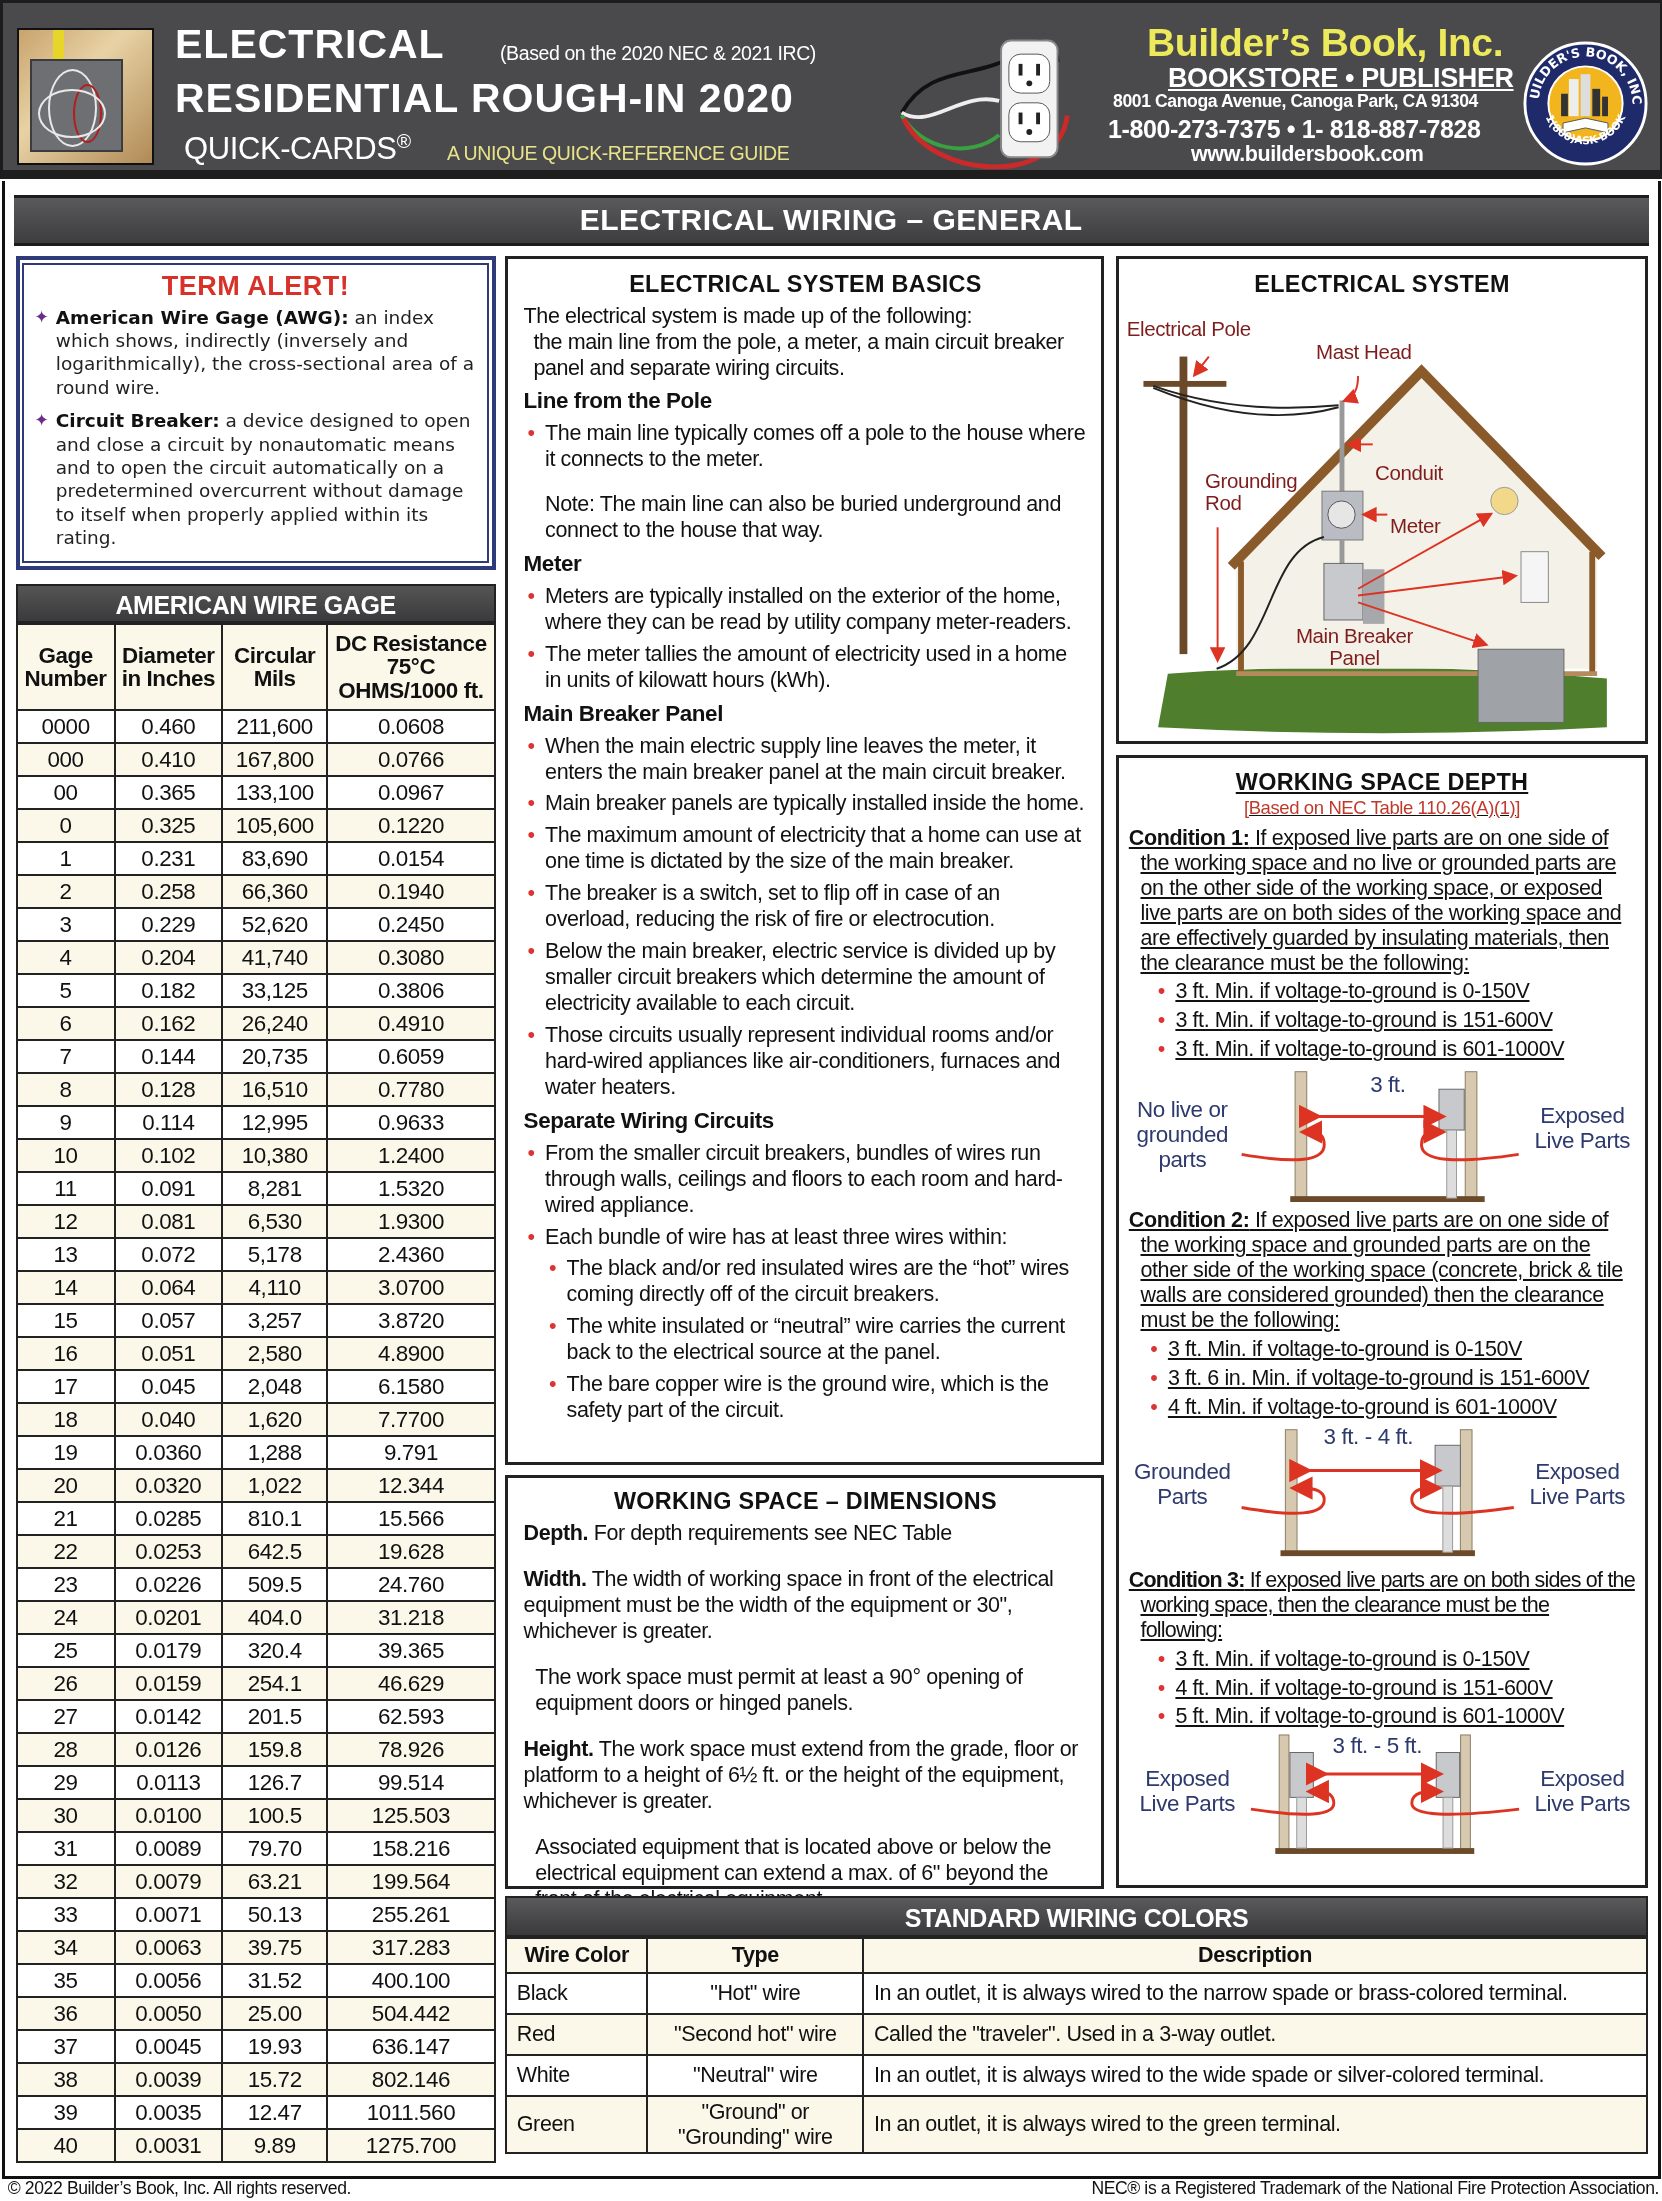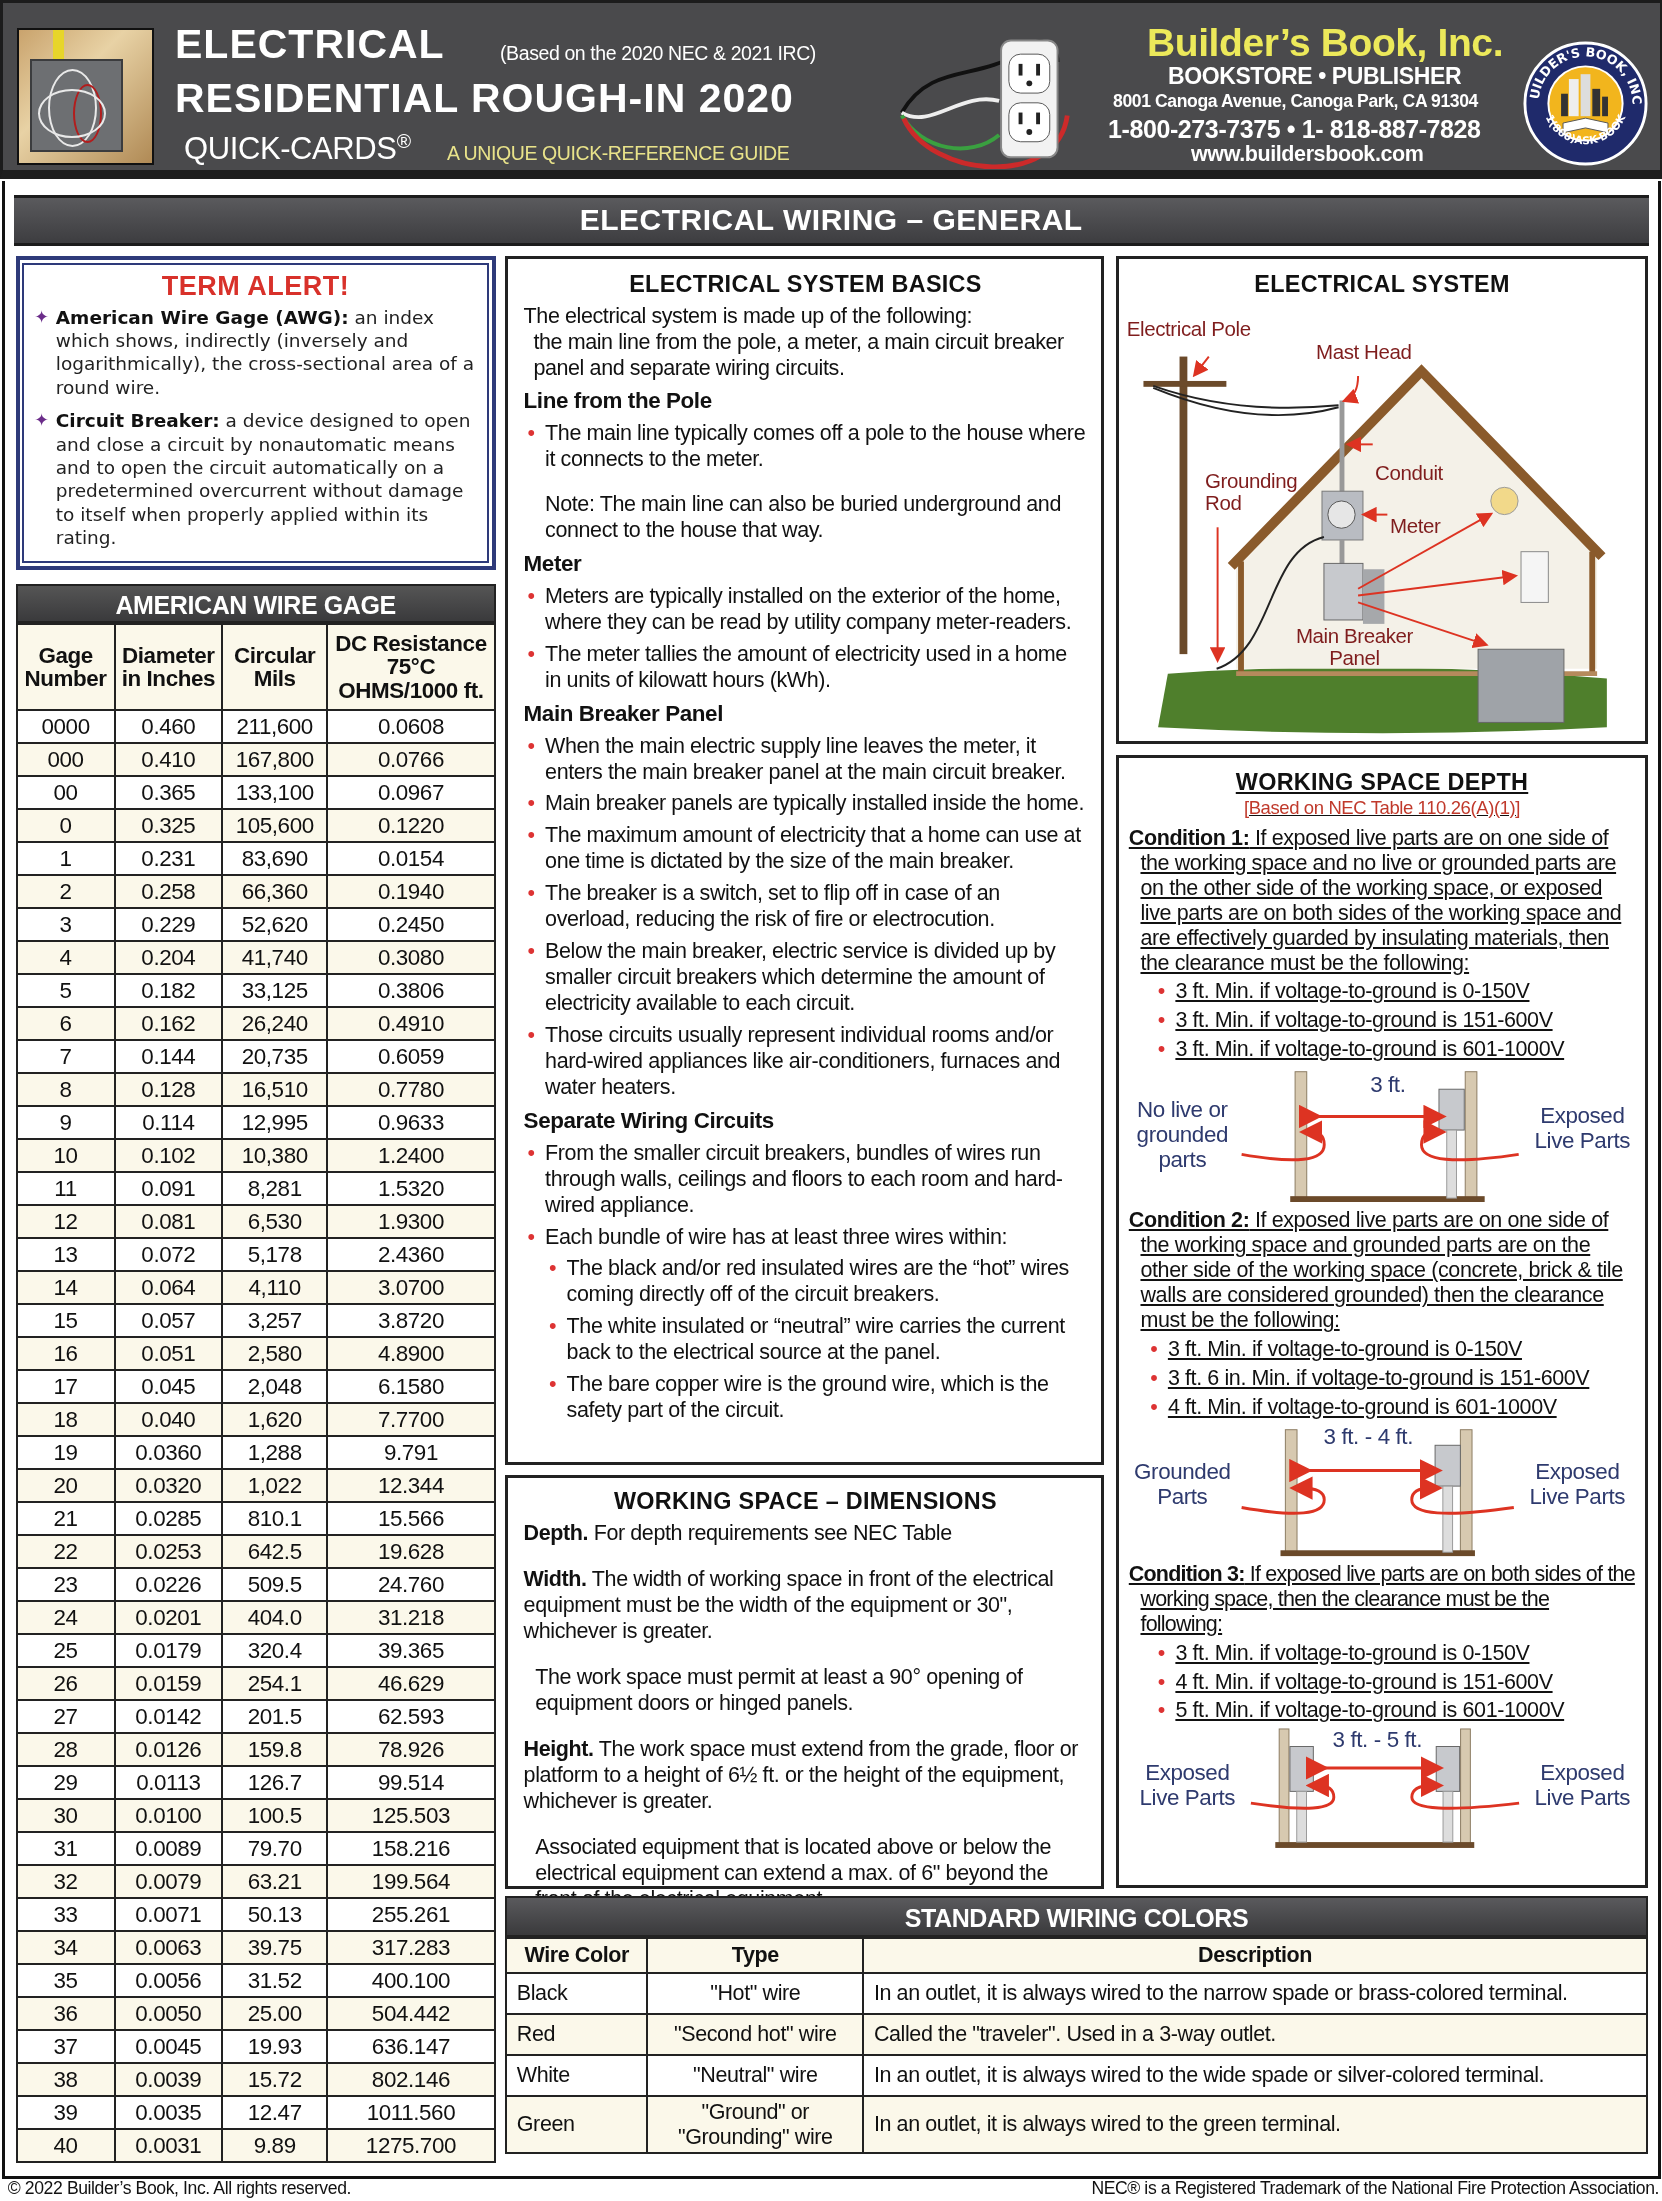--- a/index.html
+++ b/index.html
@@ -14,21 +14,21 @@
   .hdr-photo .wire.red { border-color: #b21d1d; }
   .hdr-photo .yellow { position:absolute; left:34px; top:0; width:11.7px; height:39px; background:#e7d52a; }
   .hdr-title1 { position: absolute; left: 172px; top: 17.6px; font-size: 41px; font-weight: bold; color: #fff; letter-spacing: 1px; }
   .hdr-sub { position: absolute; left: 497px; top: 39px; font-size: 19.5px; color: #fff; }
   .hdr-title2 { position: absolute; left: 172px; top: 72px; font-size: 41px; font-weight: bold; color: #fff; letter-spacing: 1px; }
   .hdr-qc { position: absolute; left: 181px; top: 127px; font-size: 31px; color: #fff; }
   .hdr-qc sup { font-size: 19.5px; }
   .hdr-tag { position: absolute; left: 444px; top: 139px; font-size: 19.5px; color: #e9e38a; }
   .hdr-outlet { position: absolute; left: 889px; top: 19.5px; width: 224px; height: 146px; }
   .hdr-company { position: absolute; left: 1144px; top: 17.6px; font-size: 39px; font-weight: bold; color: #ece95a; }
-  .hdr-bp { position: absolute; left: 1165px; top: 60px; font-size: 23px; color: #fff; font-weight: bold; }
+  .hdr-bp { position: absolute; left: 1165px; top: 60px; font-size: 27px; color: #fff; font-weight: bold; text-decoration: underline; }
   .hdr-addr { position: absolute; left: 1110px; top: 88px; font-size: 17.6px; color: #fff; font-weight: bold; }
   .hdr-phone { position: absolute; left: 1105px; top: 112px; font-size: 25px; color: #fff; font-weight: bold; }
   .hdr-web { position: absolute; left: 1188px; top: 139px; font-size: 21.5px; color: #fff; font-weight: bold; }
   .hdr-logo { position: absolute; left: 1519px; top: 37px; width: 127px; height: 127px; }
 
   
   .frame { position: absolute; left: 2px; top: 181px; width: 1659px; height: 1998px; border: 3.9px solid #111; border-top: none; }
 
   
   .section-bar { position: absolute; left: 13.7px; top: 195px; width: 1635px; height: 51px; background: linear-gradient(#5a5a5d,#3d3d40); border-top: 3.9px solid #1c1c1c; border-bottom: 3.9px solid #1c1c1c; text-align: center; color: #fff; font-size: 30px; font-weight: bold; line-height: 43px; letter-spacing: 0.5px; }
@@ -582,21 +582,21 @@
       <rect x="322" y="68" width="10" height="68" fill="#ddd" stroke="#999"></rect>
       <line x1="176" y1="52" x2="310" y2="52" stroke="#d32" stroke-width="3" marker-end="url(#ar2)" marker-start="url(#ar2)"></line>
       <path d="M115 90 Q 200 105 200 82 Q 200 70 176 70" stroke="#d32" stroke-width="3" fill="none" marker-end="url(#ar2)"></path>
       <path d="M395 90 Q 290 105 290 82 Q 290 70 310 70" stroke="#d32" stroke-width="3" fill="none" marker-end="url(#ar2)"></path>
     </svg>
     <div class="dlbl" style="left:176px;top:3.9px;width:127px">3 ft. - 4 ft.</div>
     <div class="dlbl" style="left:0;top:39px;width:107px">Grounded Parts</div>
     <div class="dlbl" style="left:390px;top:39px;width:117px">Exposed Live Parts</div>
   </div>
 
-  <div class="cond-text" style="margin-top:2px;letter-spacing:-0.8px"><b>Condition 3:</b><span> If exposed live parts are on both sides of the working space, then the clearance must be the following:</span></div>
+  <div class="cond-text" style="margin-top:8px;letter-spacing:-0.8px"><b>Condition 3:</b><span> If exposed live parts are on both sides of the working space, then the clearance must be the following:</span></div>
   <div class="blist">
     <div>3 ft. Min. if voltage-to-ground is 0-150V</div>
     <div>4 ft. Min. if voltage-to-ground is 151-600V</div>
     <div>5 ft. Min. if voltage-to-ground is 601-1000V</div>
   </div>
   <div class="diag" style="height:127px">
     <svg width="513" height="127" viewBox="0 0 526 130">
       <rect x="154" y="6" width="10" height="118" fill="#d7c9b0" stroke="#8a7a60"></rect>
       <rect x="340" y="6" width="10" height="118" fill="#d7c9b0" stroke="#8a7a60"></rect>
       <rect x="150" y="122" width="204" height="6" fill="#6b4a2a"></rect>

